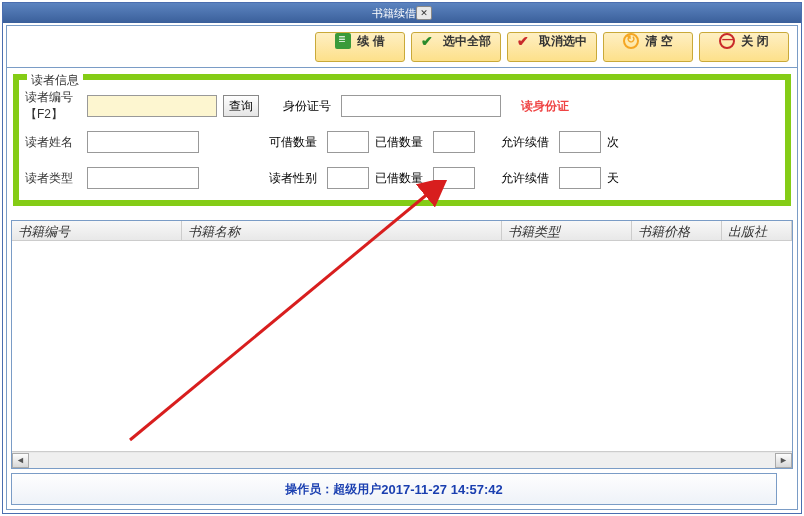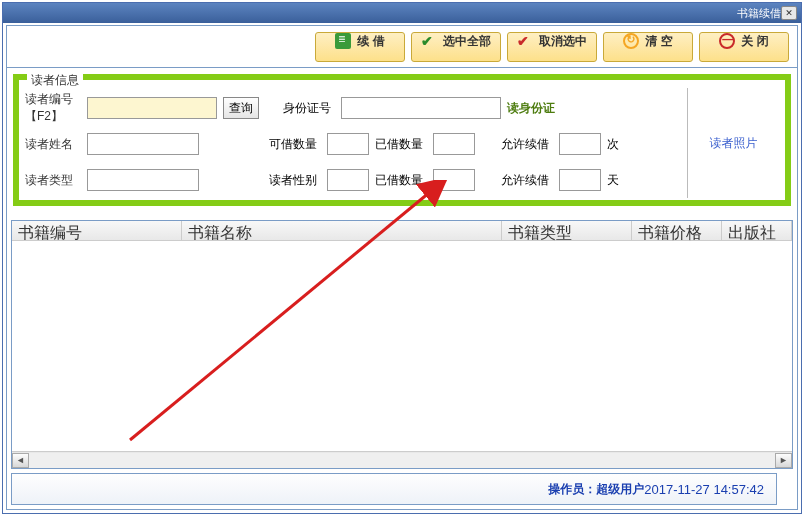--- a/index.html
+++ b/index.html
@@ -5,21 +5,21 @@
 * { margin: 0; padding: 0; box-sizing: border-box; font-family: "Microsoft YaHei", SimSun, Arial, sans-serif; font-size: 12px; }
 body { width: 804px; height: 516px; background: #fff; position: relative; overflow: hidden; }
 
 .watermark { position: absolute; top: 5px; left: 5px; z-index: 0; opacity: 0.5; pointer-events: none; }
 .watermark .wm-name { font-size: 28px; color: #e8e8e8; font-weight: bold; letter-spacing: 2px; }
 .watermark .wm-url { font-size: 18px; color: #d8d8d8; }
 .watermark .wm-logo { display: inline-block; width: 40px; height: 40px; border: 4px solid #f5a623; border-top-color: #3a8fd8; border-radius: 50%; position: relative; vertical-align: middle; }
 
 .main-window { position: absolute; top: 2px; left: 2px; width: 800px; height: 512px; border: 1px solid #4b6eaf; background: #fff; z-index: 1; }
 
-.titlebar { height: 20px; background: linear-gradient(#5c84c0, #3a5f9a); display: flex; align-items: center; justify-content: flex-end; padding: 0 4px; }
+.titlebar { height: 20px; background: linear-gradient(#5c84c0, #3a5f9a); display: flex; align-items: center; justify-content: center; padding: 0 4px; }
 .titlebar .title { color: #fff; font-size: 11px; }
 .titlebar .close-btn { width: 16px; height: 14px; background: #e8e8e8; border: 1px solid #888; border-radius: 2px; display: flex; align-items: center; justify-content: center; cursor: pointer; font-size: 9px; color: #333; }
 
 .inner { position: absolute; top: 22px; left: 3px; right: 3px; bottom: 3px; border: 1px solid #7a9cc6; background: #fff; }
 
 .toolbar { height: 42px; border-bottom: 1px solid #7a9cc6; display: flex; justify-content: flex-end; align-items: center; gap: 6px; padding: 0 8px; }
 .tbtn { width: 90px; height: 30px; background: linear-gradient(#feefc3, #fde08a); border: 1px solid #c9a939; border-radius: 3px; display: flex; align-items: flex-start; justify-content: center; gap: 6px; cursor: pointer; font-size: 13px; font-weight: bold; color: #333; }
 .tbtn .ico { width: 16px; height: 16px; display: inline-block; }
 .ico-renew { background: #3a9a3a; border-radius: 2px; position: relative; }
 .ico-renew::after { content: "≡"; color: #fff; position: absolute; top: -1px; left: 3px; font-size: 12px; }
@@ -38,34 +38,34 @@
 .reader-left { flex: 1; }
 .reader-right { width: 92px; height: 110px; border-left: 1px solid #bbb; margin-left: 6px; display: flex; align-items: center; justify-content: center; color: #3a5fce; }
 
 .row { display: flex; align-items: center; height: 36px; gap: 6px; }
 .lbl { width: 56px; text-align: left; color: #333; }
 .lbl2 { width: 52px; }
 .inp-yellow { width: 130px; height: 22px; background: #fdf6d0; border: 1px solid #999; padding: 0 3px; }
 .inp { height: 22px; border: 1px solid #999; padding: 0 3px; background: #fff; }
 .w120{width:112px;} .w50{width:42px;} .w160{width:160px;}
 .btn-query { width: 36px; height: 22px; background: linear-gradient(#fefefe,#e5e5e5); border: 1px solid #888; cursor: pointer; font-size: 12px; }
-.idcard-label { color: #4d7c0f; font-weight: bold; margin-left: 0; }
+.idcard-label { color: #ef4444; font-weight: bold; margin-left: 14px; }
 .suffix { width: 20px; }
 
 .table-area { position: absolute; left: 4px; right: 4px; top: 194px; bottom: 40px; border: 1px solid #7a9cc6; background: #fff; display: flex; flex-direction: column; }
 .thead { display: flex; height: 20px; background: linear-gradient(#f8f8f8,#e8e8e8); border-bottom: 1px solid #ccc; }
-.th { border-right: 1px solid #ccc; padding: 2px 6px; color: #333; font-size: 16px; }
+.th { border-right: 1px solid #ccc; padding: 2px 6px; color: #333; font-size: 13px; font-style: italic; }
 .tbody { flex: 1; background: #fff; }
 .scroll-h { height: 17px; background: #e8e8e8; border-top: 1px solid #ccc; display: flex; align-items: center; }
 .scroll-h .sb-btn { width: 17px; height: 15px; background: linear-gradient(#fdfdfd,#d8d8d8); border: 1px solid #aaa; display:flex;align-items:center;justify-content:center;font-size:9px;color:#555;}
 .scroll-h .track { flex: 1; height: 15px; background: #efefef; }
 
-.statusbar { position: absolute; left: 4px; right: 20px; bottom: 4px; height: 32px; border: 1px solid #7a9cc6; background: linear-gradient(#fefefe,#eef2f8); display: flex; align-items: center; justify-content: flex-end; padding: 0 12px; }
+.statusbar { position: absolute; left: 4px; right: 20px; bottom: 4px; height: 32px; border: 1px solid #7a9cc6; background: linear-gradient(#fefefe,#eef2f8); display: flex; align-items: center; justify-content: center; padding: 0 12px; }
 .statusbar .left { color: #1a3fb0; font-weight: bold; font-size: 13px; }
-.statusbar .right { color: #1a3fb0; font-weight: normal; font-size: 13px; }
+.statusbar .right { color: #1a3fb0; font-weight: bold; font-size: 13px; }
 
 .arrow { position: absolute; top: 180px; left: 120px; z-index: 5; pointer-events: none; }
 </style>
 </head>
 <body>
 
 <div class="watermark">
   <span class="wm-logo"></span>
   <span class="wm-name">河东软件园</span><br>
   <span class="wm-url">www.pc0359.cn</span>
@@ -134,23 +134,20 @@
             <span class="lbl2">读者性别</span>
             <input class="inp w50" value="" style="">
             <span class="lbl2">已借数量</span>
             <input class="inp w50" value="" style="">
             <span style="width:14px"></span>
             <span class="lbl2">允许续借</span>
             <input class="inp w50" value="" style="">
             <span class="suffix">天</span>
           </div>
         </div>
-        <div class="reader-right">
-          <span>读者照片</span>
-        </div>
       </div>
     </div>
 
     <div class="table-area">
       <div class="thead">
         <div class="th" style="width:170px">书籍编号</div>
         <div class="th" style="width:320px">书籍名称</div>
         <div class="th" style="width:130px">书籍类型</div>
         <div class="th" style="width:90px">书籍价格</div>
         <div class="th" style="flex:1">出版社</div>

